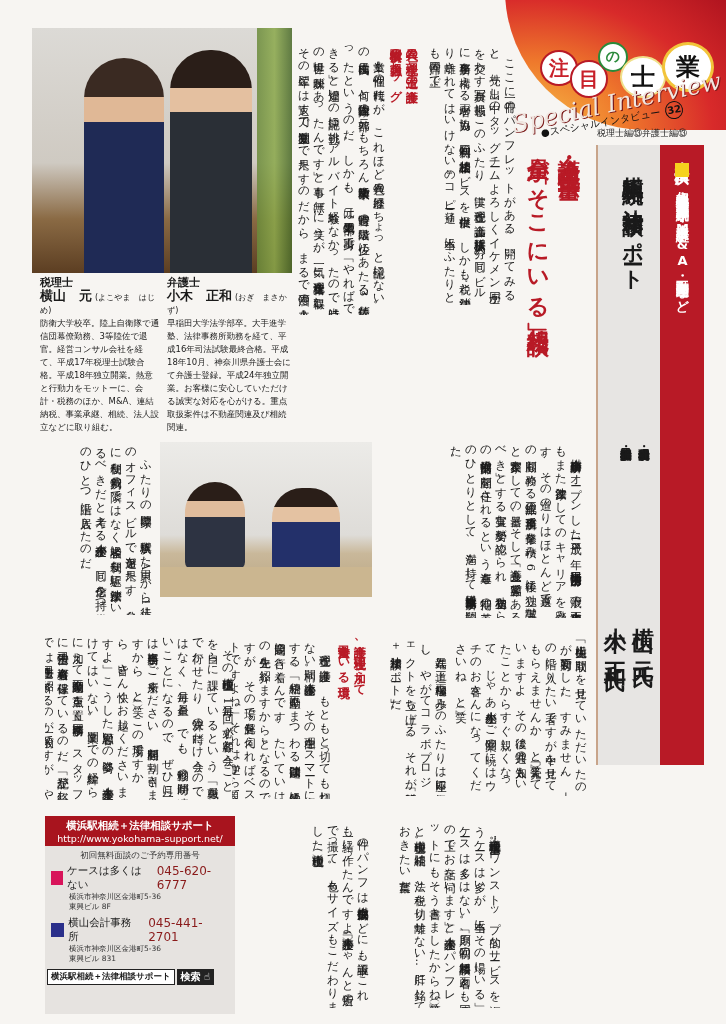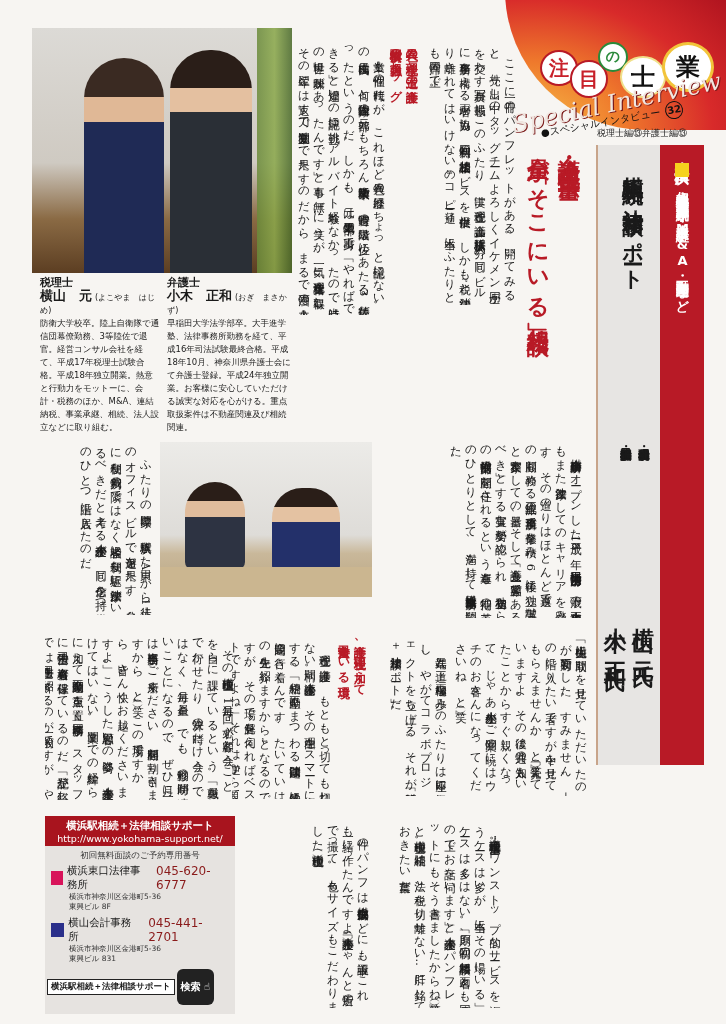--- a/index.html
+++ b/index.html
@@ -92,35 +92,35 @@
 
 <div class="abs info-box gothic">
   <div style="background:#a8141e;color:#fff;text-align:center;padding:3px 0 2px;">
     <div style="font-weight:bold;font-size:10.5px;">横浜駅相続＋法律相談サポート</div>
     <div style="font-size:9.5px;">http://www.yokohama-support.net/</div>
   </div>
   <div style="text-align:center;font-size:8.5px;margin-top:4px;color:#333;">初回無料面談のご予約専用番号</div>
   <div style="padding:2px 6px;">
     <div style="display:flex;align-items:center;">
       <span style="display:inline-block;width:14px;height:14px;background:#d8145a;margin-right:4px;"></span>
-      <span style="font-size:10.5px;">横浜東口法律事務所</span>
+      <span style="font-size:10.5px;">ケースは多くはない</span>
       <span style="font-size:12px;color:#8a1a1a;margin-left:8px;">045-620-6777</span>
     </div>
     <div style="font-size:7.5px;margin-left:18px;color:#333;">横浜市神奈川区金港町5-36</div>
     <div style="font-size:7.5px;margin-left:18px;color:#333;">東興ビル 8F</div>
   </div>
   <div style="padding:2px 6px;">
     <div style="display:flex;align-items:center;">
       <span style="display:inline-block;width:14px;height:14px;background:#2a2f8a;margin-right:4px;"></span>
       <span style="font-size:10.5px;">横山会計事務所</span>
       <span style="font-size:12px;color:#8a1a1a;margin-left:10px;">045-441-2701</span>
     </div>
     <div style="font-size:7.5px;margin-left:18px;color:#333;">横浜市神奈川区金港町5-36</div>
     <div style="font-size:7.5px;margin-left:18px;color:#333;">東興ビル 831</div>
   </div>
   <div style="display:flex;align-items:center;margin:3px 2px 0;">
     <span style="border:1px solid #222;background:#fff;font-size:8.5px;font-weight:bold;padding:1px 3px;">横浜駅相続＋法律相談サポート</span>
-    <span style="background:#222;color:#fff;font-size:10px;font-weight:bold;padding:11px 4px;margin-left:2px;border-radius:6px;">
+    <span style="background:#222;color:#fff;font-size:10px;font-weight:bold;padding:1px 4px;margin-left:2px;border-radius:0;">
       <span>検索</span>
       <span style="font-size:10px;">☝</span>
     </span>
   </div>
 </div>
 
 </body></html>

